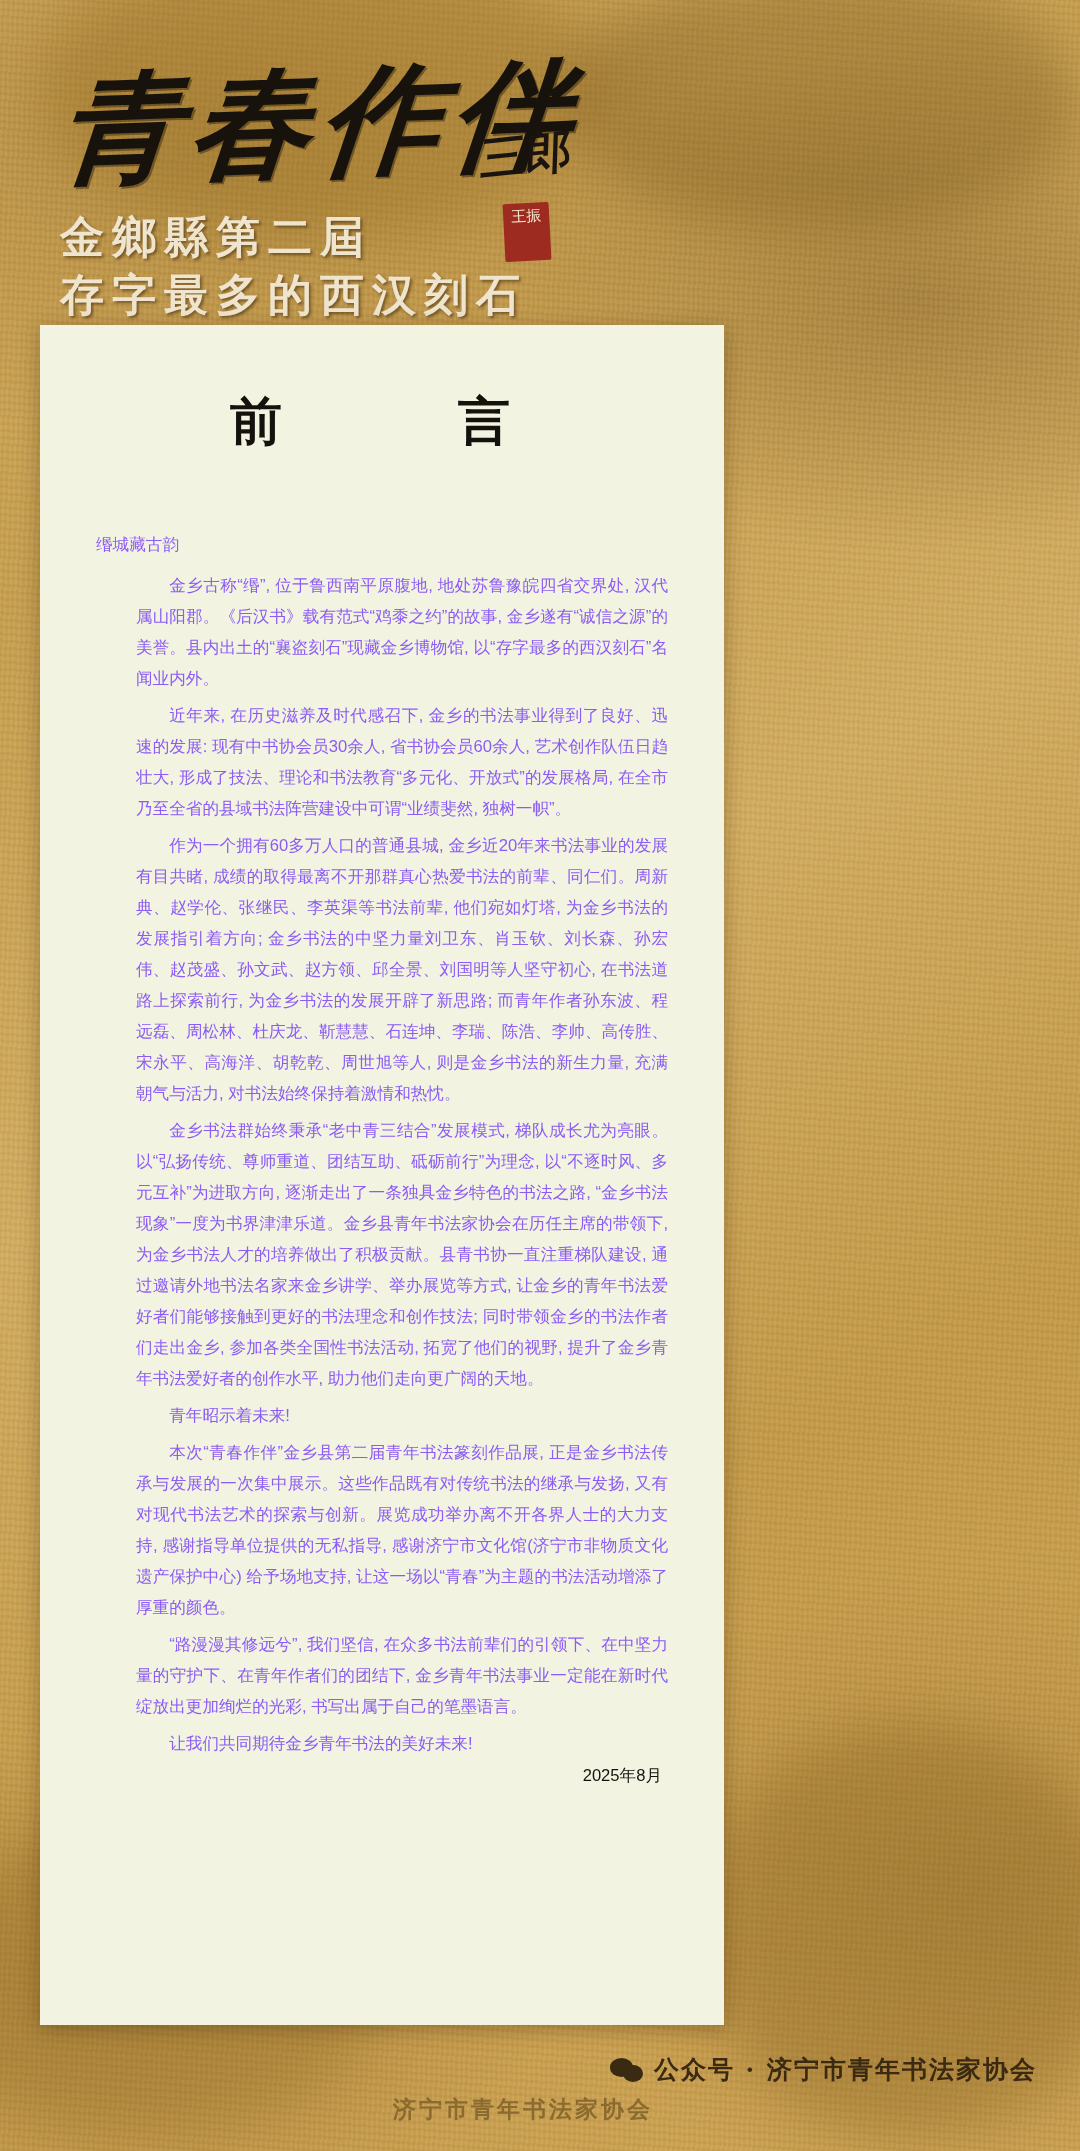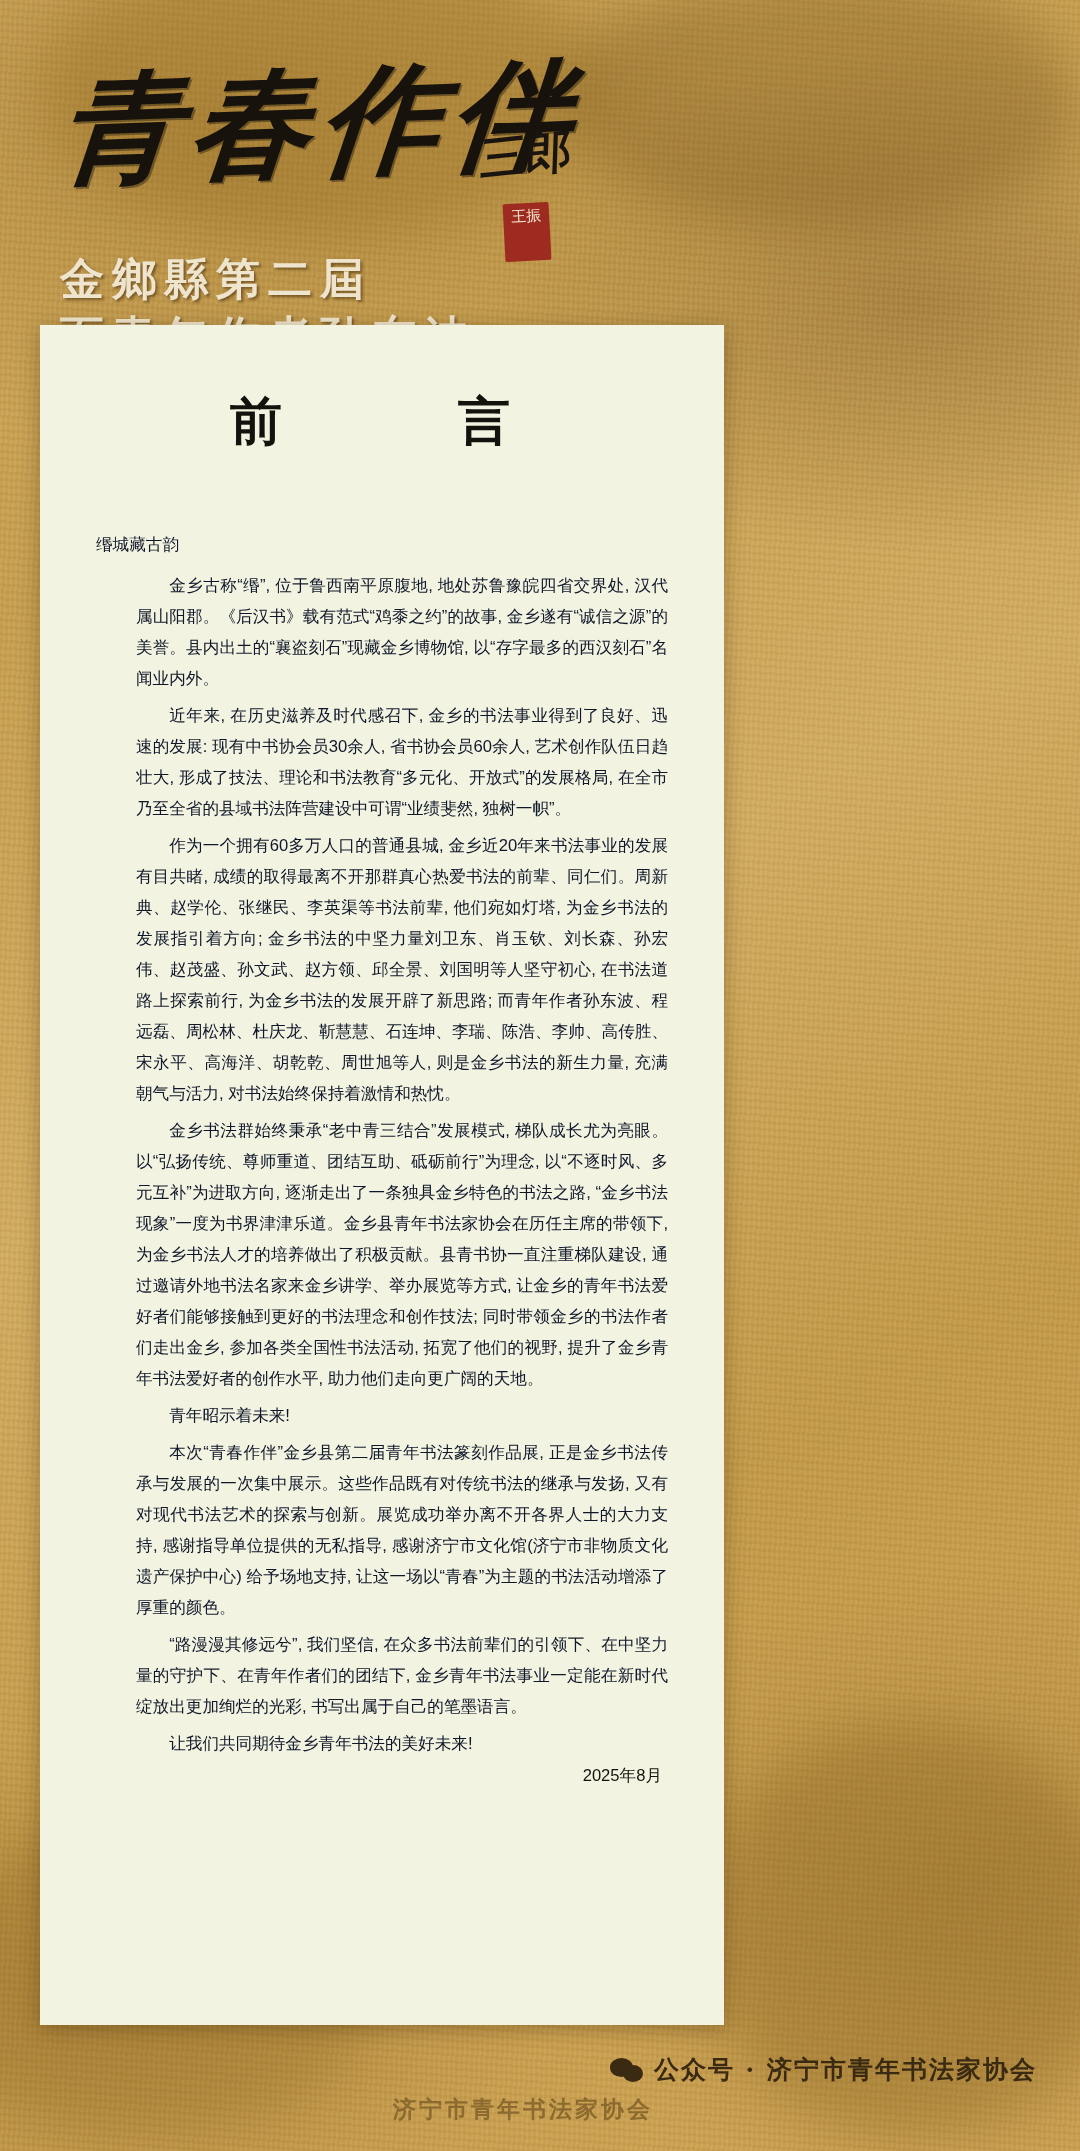--- a/index.html
+++ b/index.html
@@ -95,25 +95,24 @@
     letter-spacing: 0px;
     border-radius: 2px;
     transform: rotate(-3deg);
   }
 
   .title-block {
     position: absolute;
     left: 60px;
     top: 212px;
     color: #efe4cd;
-    font-family: Liberation Serif, serif;
+    font-family: Liberation Mono, monospace;
     font-weight: 700;
     letter-spacing: 8px;
     text-shadow: 2px 2px 3px rgba(60,35,5,0.55);
-    margin-top: 40px;
   }
   .title-line1 { font-size: 44px; line-height: 56px; }
   .title-line2 { font-size: 44px; line-height: 56px; margin-top: 2px; }
 
   
   .paper {
     position: absolute;
     left: 40px;
     top: 325px;
     width: 684px;
@@ -135,21 +134,21 @@
     color: #15120d;
     letter-spacing: 24px;
     padding-top: 62px;
     padding-bottom: 10px;
   }
   .body-text {
     margin-top: 62px;
     font-family: "Liberation Sans", sans-serif;
     font-size: 16.6px;
     line-height: 31px;
-    color: #0f172a;
+    color: #8b5cf6;
     text-align: justify;
   }
   .body-text p {
     margin: 0 0 6px 0;
   }
   .body-text p.indent {
     text-indent: 2em;
     margin-left: 40px;
   }
   .body-text p.lead {
@@ -218,21 +217,21 @@
   <div class="stain s4"></div>
 
   <div class="calli-wrap">
     <div class="calli">青春作伴</div>
     <div class="calli-sign">三郎</div>
     <div class="seal">王振</div>
   </div>
 
   <div class="title-block">
     <div class="title-line1">金鄉縣第二屆</div>
-    <div class="title-line2">而青年作者孙东波</div>
+    <div class="title-line2">存字最多的西汉刻石</div>
   </div>
 
   <div class="paper">
     <div class="paper-inner">
       <div class="doc-title">前　　言</div>
       <div class="body-text">
           <p class="lead">缗城藏古韵</p>
           <p class="indent">金乡古称“缗”, 位于鲁西南平原腹地, 地处苏鲁豫皖四省交界处, 汉代属山阳郡。《后汉书》载有范式“鸡黍之约”的故事, 金乡遂有“诚信之源”的美誉。县内出土的“襄盗刻石”现藏金乡博物馆, 以“存字最多的西汉刻石”名闻业内外。</p>
           <p class="indent">近年来, 在历史滋养及时代感召下, 金乡的书法事业得到了良好、迅速的发展: 现有中书协会员30余人, 省书协会员60余人, 艺术创作队伍日趋壮大, 形成了技法、理论和书法教育“多元化、开放式”的发展格局, 在全市乃至全省的县域书法阵营建设中可谓“业绩斐然, 独树一帜”。</p>
           <p class="indent">作为一个拥有60多万人口的普通县城, 金乡近20年来书法事业的发展有目共睹, 成绩的取得最离不开那群真心热爱书法的前辈、同仁们。周新典、赵学伦、张继民、李英渠等书法前辈, 他们宛如灯塔, 为金乡书法的发展指引着方向; 金乡书法的中坚力量刘卫东、肖玉钦、刘长森、孙宏伟、赵茂盛、孙文武、赵方领、邱全景、刘国明等人坚守初心, 在书法道路上探索前行, 为金乡书法的发展开辟了新思路; 而青年作者孙东波、程远磊、周松林、杜庆龙、靳慧慧、石连坤、李瑞、陈浩、李帅、高传胜、宋永平、高海洋、胡乾乾、周世旭等人, 则是金乡书法的新生力量, 充满朝气与活力, 对书法始终保持着激情和热忱。</p>

